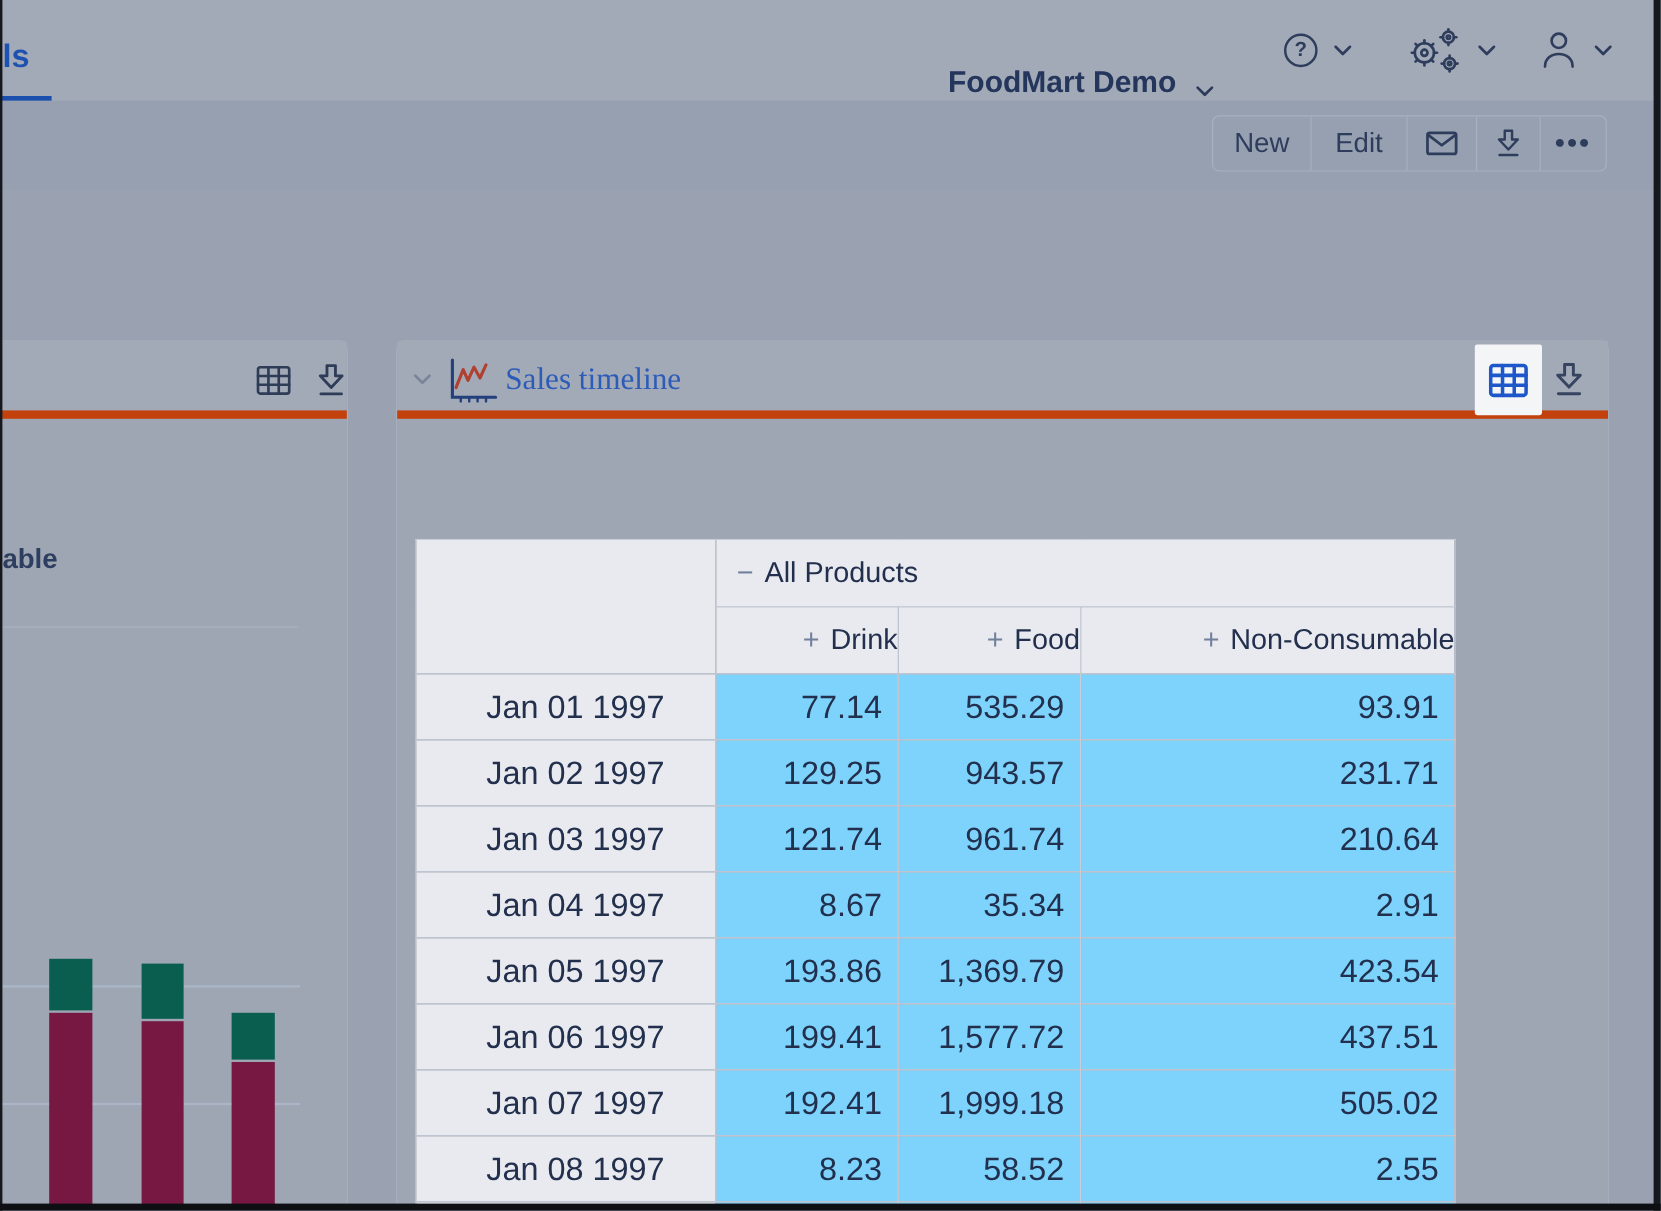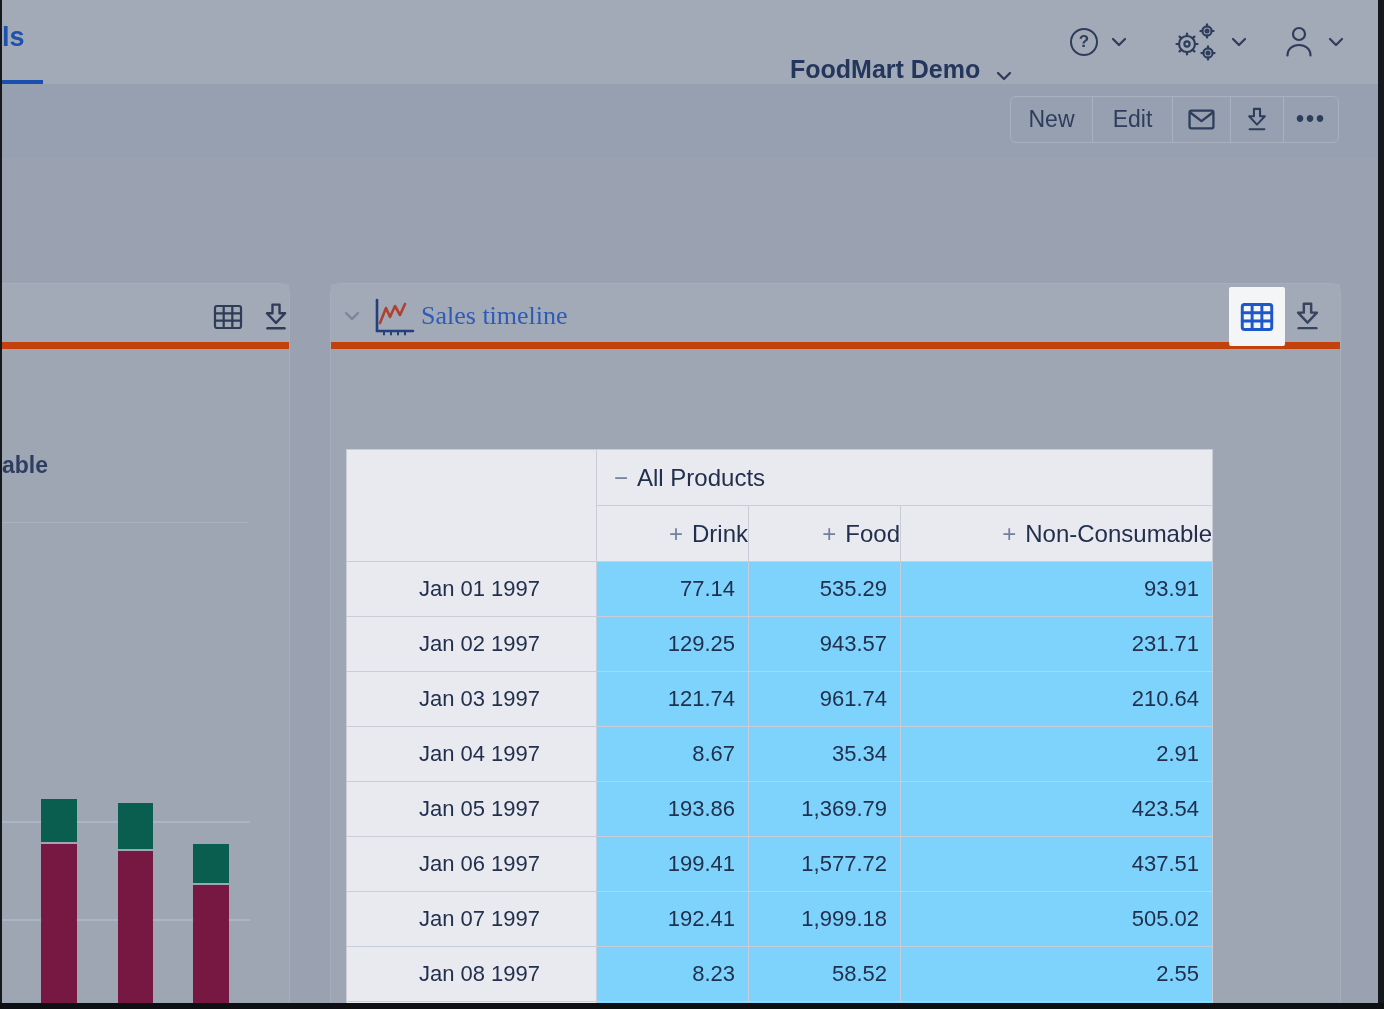--- a/index.html
+++ b/index.html
@@ -7,21 +7,21 @@
   body {
     position:relative;
     font-family:"Liberation Sans", sans-serif;
     background:#9aa2b1;
     color:#2b3a59;
   }
   .abs { position:absolute; }
 
   
   .top-bar { left:0; top:0; width:1384px; height:84px; background:#a2a9b7; }
-  .tab-label { left:2px; top:22px; font-size:27px; font-weight:600; color:#1e52b1; }
+  .tab-label { left:2px; top:32px; font-size:27px; font-weight:600; color:#1e52b1; }
   .tab-underline { left:0; top:80px; width:43px; height:4px; background:#1b4fad; }
   .workspace { left:790px; top:0; height:84px; display:flex; align-items:flex-end; gap:14px; cursor:pointer; }
   .workspace-label { font-size:25px; font-weight:600; color:#24365c; }
   .topbar-btn { top:0; height:84px; display:flex; align-items:center; gap:12px; cursor:pointer; color:#2e3d5c; }
   .help-circle {
     width:28px; height:28px; border:2.4px solid #2e3d5c; border-radius:50%;
     display:flex; align-items:center; justify-content:center;
     font-size:17px; font-weight:700; color:#2e3d5c;
   }
 
@@ -70,21 +70,21 @@
   .measure-btn {
     left:13px; top:88px; width:190px; height:55px;
     border:1.5px solid #aeb5c2; border-radius:8px; background:transparent;
     font-size:25px; color:#1f3255; cursor:pointer; font-family:inherit;
   }
 
   
   .table-wrap { left:15px; top:165px; width:868px; height:555px; overflow:hidden; }
   table.pivot { border-collapse:collapse; table-layout:fixed; width:866px; }
   table.pivot th, table.pivot td {
-    border:1px solid #c8cdd8; font-weight:400; font-size:22px; color:#22304e;
+    border:1px solid #c8cdd8; font-weight:400; font-size:27px; color:#22304e;
     overflow:hidden; white-space:nowrap;padding-left:16px;
   }
   table.pivot th { background:#e9eaef; }
   table.pivot td { background:#7dd3fc; text-align:right; padding-right:13px; }
   .col-rowhdr{width:250px}.col-drink{width:152px}.col-food{width:152px}.col-nc{width:312px}
   tr.hdr1 th { height:56px; text-align:left; padding-left:17px; font-size:24px; }
   tr.hdr2 th { height:56px; text-align:right; font-size:24px; cursor:pointer; }
   tr.data-row th { height:55px; text-align:center; }
   tr.data-row td { height:55px; }
   .toggle-glyph { color:#71809b; margin-right:9px; font-size:24px; }

